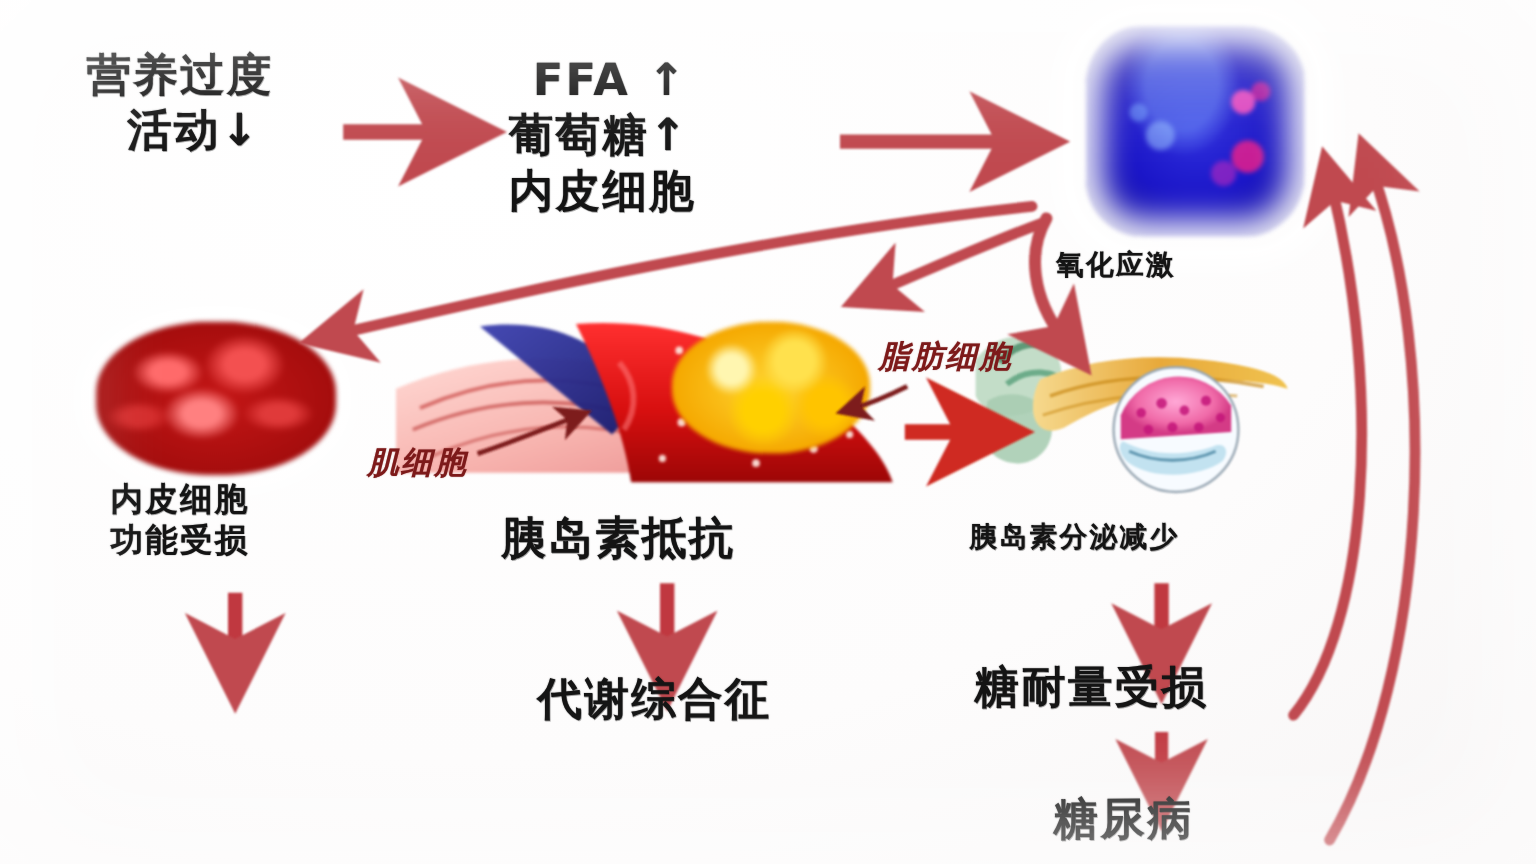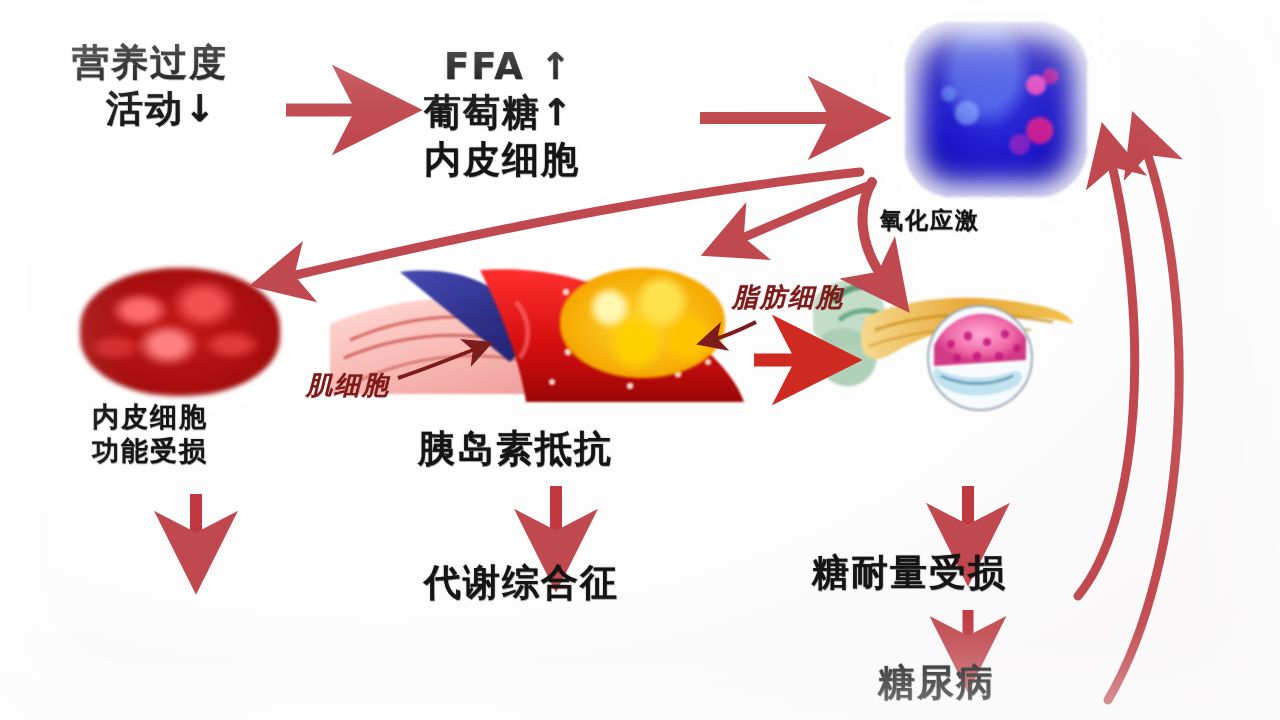--- a/index.html
+++ b/index.html
@@ -235,22 +235,23 @@
     <div>内皮细胞</div>
     <div>功能受损</div>
   </div>
 
   <div class="lbl big" style="left:418px;top:424px;">胰岛素抵抗</div>
 
   <div class="lbl tiny red ital" style="left:306px;top:368px;font-family:Liberation Serif, serif;">肌细胞</div>
 
   <div class="lbl tiny red ital" style="left:732px;top:280px;">脂肪细胞</div>
 
-
-
-  <div class="lbl big" style="left:424px;top:558px;">代谢综合征</div>
+  <div class="lbl mid" style="left:808px;top:432px;">胰岛素分泌减少</div>
+
+
+  <div class="lbl big" style="left:448px;top:558px;">代谢综合征</div>
 
   <div class="lbl big" style="left:812px;top:548px;">糖耐量受损</div>
 
   <div class="lbl big" style="left:878px;top:658px;">糖尿病</div>
 
   <div class="vign"></div>
 </div>
 
 </body></html>

